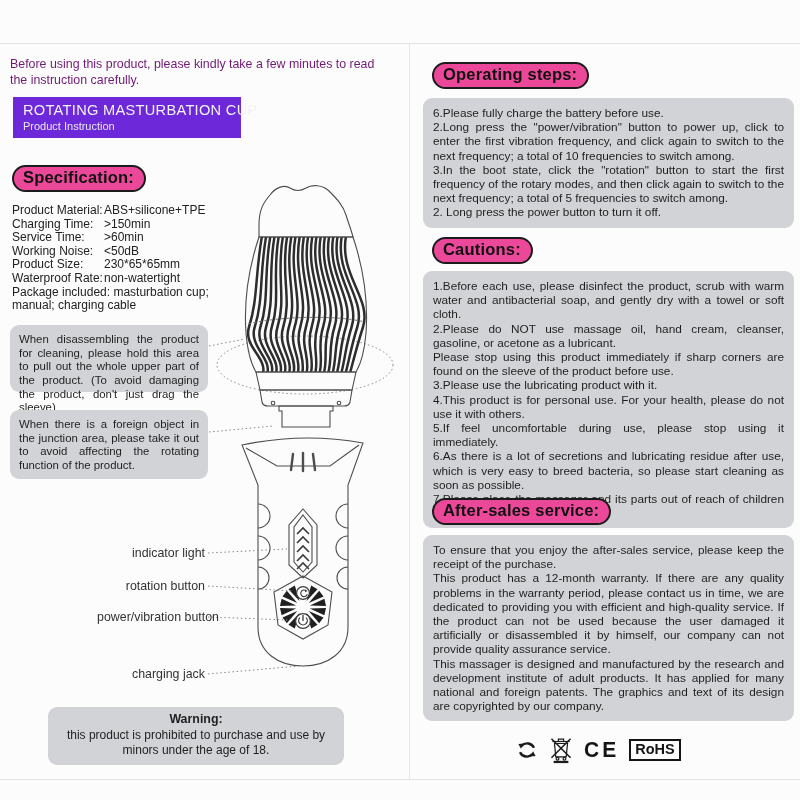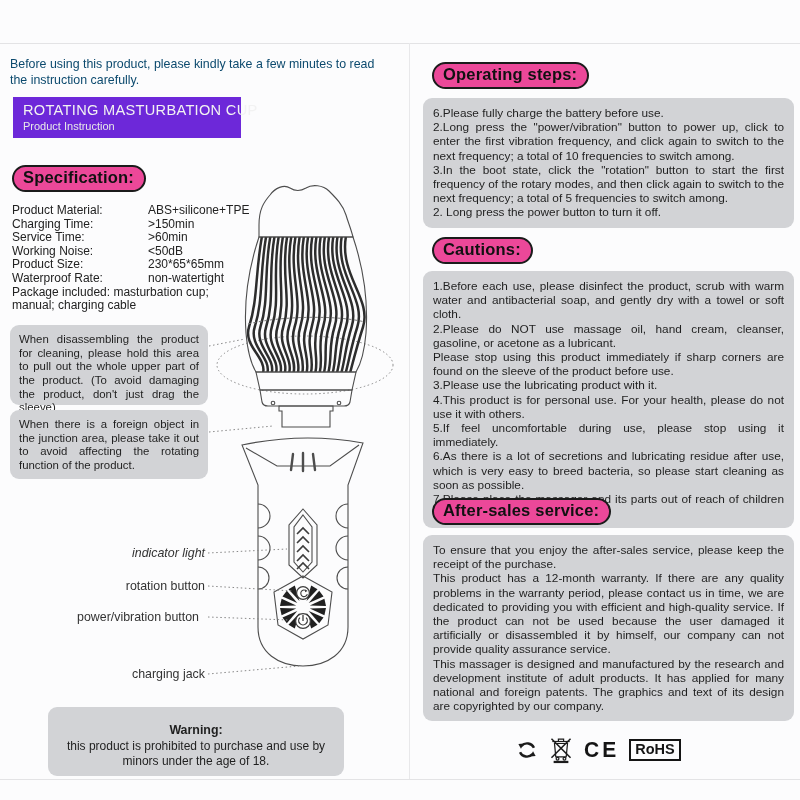--- a/index.html
+++ b/index.html
@@ -8,50 +8,50 @@
     background:#fbfbfc;
     font-family:"Liberation Sans", sans-serif;
     color:#222;
     -webkit-font-smoothing:antialiased;
   }
   .page { position:relative; width:800px; height:800px; overflow:hidden; background:#fcfcfd; }
   .abs { position:absolute; }
   .hairline-h { position:absolute; left:0; width:800px; height:0; border-top:1px solid #e3e3e5; }
   .divider-v { position:absolute; top:43px; height:736px; width:0; border-left:1px solid #e8e8ea; }
 
-  .intro { left:10px; top:57px; width:372px; font-size:12.4px; line-height:1.28; color:#0c4a6e; }
+  .intro { left:10px; top:57px; width:372px; font-size:12.4px; line-height:1.28; color:#701a75; }
 
   .titlebox { left:13px; top:97px; width:228px; background:#6d28d9; color:#f2f2f2; padding:5px 10px 6px 10px; box-sizing:border-box; }
   .titlebox .t1 { font-size:14.6px; letter-spacing:0.3px; white-space:nowrap; }
   .titlebox .t2 { font-size:11px; margin-top:2px; color:#e8e8e8; }
 
   .pill {
     display:inline-block; background:#ec4899;
     border:2px solid #1b1b1b; border-radius:16px;
     padding:1px 10px 3px 9px;
     font-weight:bold; font-size:16.5px; letter-spacing:0.2px; color:#111;
   }
 
   .specrows { left:12px; top:204px; width:230px; font-size:12px; }
   .specrow { display:flex; line-height:13.6px; }
   .specrow .lab { width:92px; flex:none; }
-  .specrow .val { flex:1;margin-left:44px; }
+  .specrow .val { flex:1; }
   .specline { line-height:13.6px; }
 
   .graybox {
     background:#d2d3d6; border-radius:9px;
     text-align:justify; color:#1f1f1f;
     box-sizing:border-box;
   }
   .note { left:10px; width:198px; padding:8px 9px; font-size:11.4px; line-height:1.2; }
 
   .dlabel { font-size:12.4px; color:#333; text-align:right; white-space:nowrap; }
 
   .warning { left:48px; top:707px; width:296px; padding:5px 8px 7px 8px; text-align:center; font-size:12px; line-height:1.26; }
-  .warning .wh { font-weight:bold; font-size:12.4px;margin-top:11px; }
+  .warning .wh { font-weight:bold; font-size:12.4px; }
 
   .rcol-box { left:423px; width:371px; padding:8px 10px; font-size:11.8px; line-height:14.2px; }
   .rcol-box .li { text-align:justify; }
   .rcol-box .para { text-align:justify; }
 
   .footer-icons { left:516px; top:735px; display:flex; align-items:center; gap:10px; }
   .ce-text { font-weight:bold; font-size:21px; letter-spacing:3px; color:#151515; transform:scaleY(1.05); }
   .rohs { border:2px solid #141414; font-weight:bold; font-size:14.5px; line-height:17px; padding:0 4px 1px 4px; color:#141414; }
 
   svg .ln { stroke:#4d4d4d; stroke-width:1.1; fill:none; }
@@ -100,21 +100,21 @@
       <span class="val">230*65*65mm</span>
     </div>
     <div class="specrow">
       <span class="lab">Waterproof Rate:</span>
       <span class="val">non-watertight</span>
     </div>
     <div class="specline">Package included: masturbation cup;</div>
     <div class="specline">manual; charging cable</div>
   </div>
 
-  <div class="abs graybox note" style="top:325px; height:80px;">When disassembling the product for cleaning, please hold this area to pull out the whole upper part of the product. (To avoid damaging the product, don't just drag the sleeve)</div>
+  <div class="abs graybox note" style="top:325px; height:67px;">When disassembling the product for cleaning, please hold this area to pull out the whole upper part of the product. (To avoid damaging the product, don't just drag the sleeve)</div>
   <div class="abs graybox note" style="top:410px; height:69px;">When there is a foreign object in the junction area, please take it out to avoid affecting the rotating function of the product.</div>
 
   <svg class="abs" style="left:85px; top:175px;" width="315" height="525" viewBox="0 0 315 525">
     <defs>
       <clipPath id="barrelClip">
         <path d="M174,62 C163,95 159,130 161,158 C163,182 168,192 171,197 L271,197 C274,192 279,182 281,158 C283,130 279,95 268,62 Z"></path>
       </clipPath>
     </defs>
 
     <ellipse class="dot" cx="220" cy="190" rx="88" ry="29"></ellipse>
@@ -210,23 +210,23 @@
     <g>
       <line class="dot" x1="123" y1="378" x2="202" y2="374"></line>
       <line class="dot" x1="123" y1="411" x2="208" y2="416"></line>
       <line class="dot" x1="123" y1="442" x2="204" y2="445"></line>
       <line class="dot" x1="123" y1="499" x2="214" y2="491"></line>
       <line class="dot" x1="124" y1="171" x2="160" y2="164"></line>
       <line class="dot" x1="124" y1="257" x2="188" y2="251"></line>
     </g>
   </svg>
 
-  <div class="abs dlabel" style="left:85px; top:546px; width:120px;font-style:italic;">indicator light</div>
+  <div class="abs dlabel" style="left:85px; top:546px; width:120px;">indicator light</div>
   <div class="abs dlabel" style="left:85px; top:579px; width:120px;">rotation button</div>
-  <div class="abs dlabel" style="left:36px; top:610px; width:163px;">power/vibration button</div>
+  <div class="abs dlabel" style="left:56px; top:610px; width:163px;">power/vibration button</div>
   <div class="abs dlabel" style="left:85px; top:667px; width:120px;">charging jack</div>
 
   <div class="abs graybox warning">
     <div class="wh">Warning:</div>
     <div>this product is prohibited to purchase and use by minors under the age of 18.</div>
   </div>
 
   <div class="abs" style="left:432px; top:62px;">
     <span class="pill">Operating steps:</span>
   </div>

